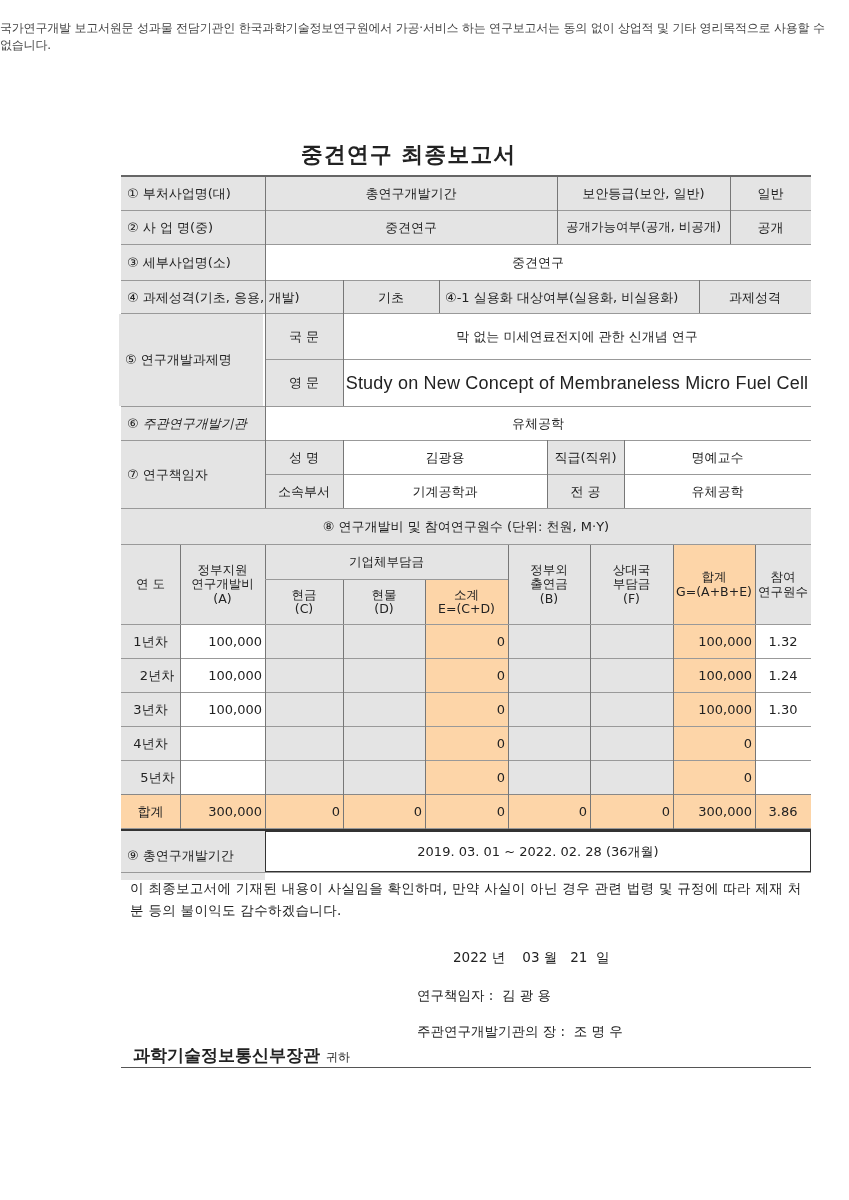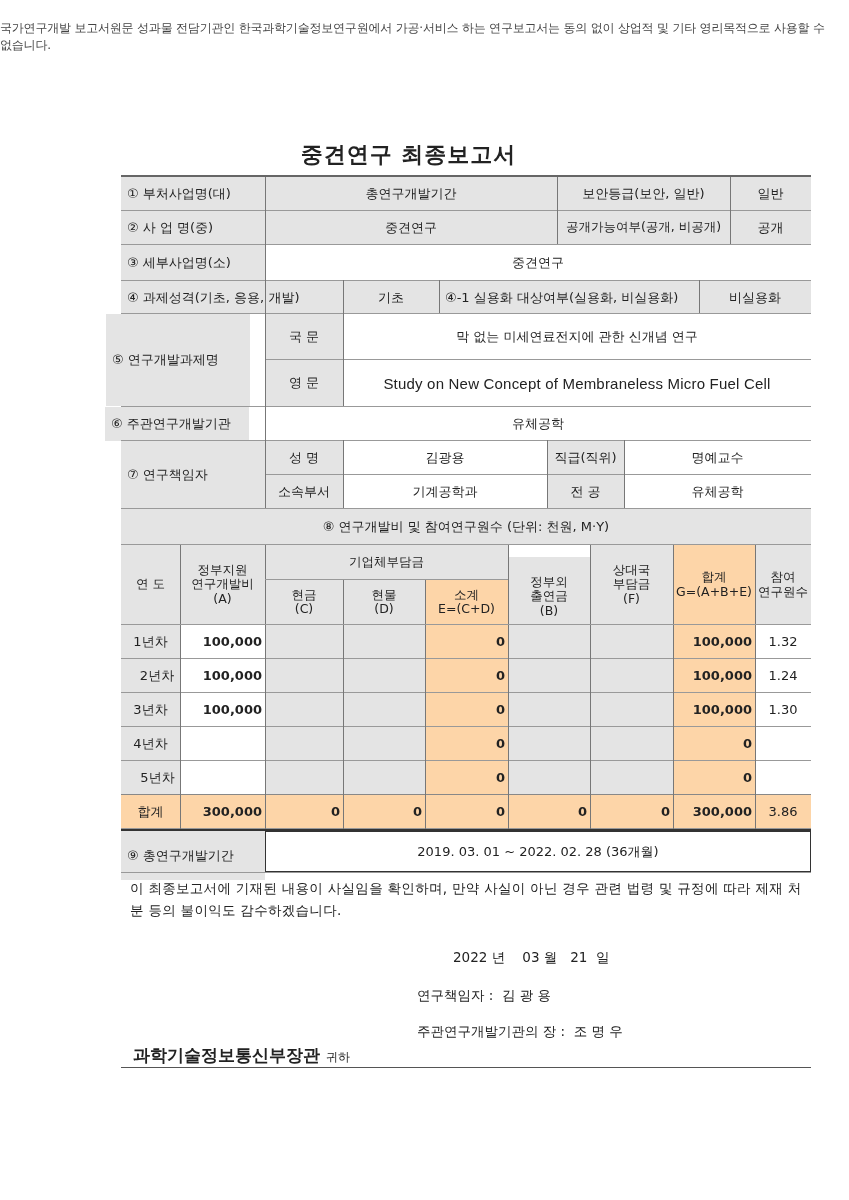--- a/index.html
+++ b/index.html
@@ -5,21 +5,21 @@
   html, body { margin:0; padding:0; background:#fff; }
   body { width:849px; height:1200px; position:relative; font-family:"DejaVu Sans", sans-serif; color:#222; overflow:hidden; }
   .notice { position:absolute; top:20px; right:20px; font-size:12px; color:#444; letter-spacing:-0.2px; }
   .title { position:absolute; top:140px; left:0; width:849px; text-align:center; font-size:22px; font-weight:bold; letter-spacing:1px; }
   .title span { display:inline-block; margin-left:-32px; }
   .abs { position:absolute; box-sizing:border-box; display:flex; align-items:center; justify-content:center; font-size:13px; }
   .g { background:#e4e4e4; }
   .w { background:#fff; }
   .o { background:#fdd5a8; }
   .l { justify-content:flex-start; padding-left:6px; }
-  .r { justify-content:flex-end; padding-right:3px;font-weight:bold; }
+  .r { justify-content:flex-end; padding-right:3px; }
   .hl { position:absolute; height:1px; background:#999; }
   .vl { position:absolute; width:1px; background:#777; }
   .hd { flex-direction:column; text-align:center; line-height:1.15; font-size:12.5px; }
   .stmt { position:absolute; left:130px; top:877px; width:680px; font-size:13.5px; line-height:22px; letter-spacing:0.3px; }
   .sig { position:absolute; font-size:13.5px; }
   .minister { position:absolute; left:133px; top:1044px; font-size:17px; font-weight:bold; }
   .minister small { font-size:12px; font-weight:normal; margin-left:6px; }
   .baseline { position:absolute; left:121px; top:1067px; width:690px; height:1px; background:#555; }
 </style>
 </head>
@@ -39,29 +39,29 @@
 <div class="abs g" style="left:265px;top:211px;width:292px;height:33px;">중견연구</div>
 <div class="abs g" style="left:557px;top:211px;width:173px;height:33px;font-size:12.5px;">공개가능여부(공개, 비공개)</div>
 <div class="abs g" style="left:730px;top:211px;width:81px;height:33px;">공개</div>
 
 <div class="abs g l" style="left:121px;top:245px;width:144px;height:35px;">③ 세부사업명(소)</div>
 <div class="abs w" style="left:265px;top:245px;width:546px;height:35px;">중견연구</div>
 
 <div class="abs g l" style="left:121px;top:281px;width:222px;height:33px;">④ 과제성격(기초, 응용, 개발)</div>
 <div class="abs g" style="left:343px;top:281px;width:96px;height:33px;">기초</div>
 <div class="abs g l" style="left:439px;top:281px;width:260px;height:33px;">④-1 실용화 대상여부(실용화, 비실용화)</div>
-<div class="abs g" style="left:699px;top:281px;width:112px;height:33px;">비실용화</div>
-
-<div class="abs g l" style="left:106px;top:314px;width:144px;height:92px;">⑤ 연구개발과제명</div>
+<div class="abs g" style="left:699px;top:281px;width:112px;height:33px;">과제성격</div>
+
+<div class="abs g l" style="left:119px;top:314px;width:144px;height:92px;">⑤ 연구개발과제명</div>
 <div class="abs g" style="left:265px;top:314px;width:78px;height:45px;">국 문</div>
 <div class="abs w" style="left:343px;top:314px;width:468px;height:45px;">막 없는 미세연료전지에 관한 신개념 연구</div>
 <div class="abs g" style="left:265px;top:360px;width:78px;height:46px;">영 문</div>
-<div class="abs w" style="left:343px;top:360px;width:468px;height:46px;font-family:'Liberation Sans Narrow','Liberation Sans',sans-serif;font-size:15px;letter-spacing:0.2px;">Study on New Concept of Membraneless Micro Fuel Cell</div>
-
-<div class="abs g l" style="left:105px;top:407px;width:144px;height:34px;">⑥ 주관연구개발기관</div>
+<div class="abs w" style="left:343px;top:360px;width:468px;height:46px;font-family:'Liberation Sans Narrow','Liberation Sans',sans-serif;font-size:18px;letter-spacing:0.2px;">Study on New Concept of Membraneless Micro Fuel Cell</div>
+
+<div class="abs g l" style="left:121px;top:407px;width:144px;height:34px;font-style:italic;">⑥ 주관연구개발기관</div>
 <div class="abs w" style="left:265px;top:407px;width:546px;height:34px;">유체공학</div>
 
 <div class="abs g l" style="left:121px;top:441px;width:144px;height:67px;">⑦ 연구책임자</div>
 <div class="abs g" style="left:265px;top:441px;width:78px;height:33px;">성 명</div>
 <div class="abs w" style="left:343px;top:441px;width:204px;height:33px;">김광용</div>
 <div class="abs g" style="left:547px;top:441px;width:77px;height:33px;">직급(직위)</div>
 <div class="abs w" style="left:624px;top:441px;width:187px;height:33px;">명예교수</div>
 <div class="abs g" style="left:265px;top:475px;width:78px;height:33px;">소속부서</div>
 <div class="abs w" style="left:343px;top:475px;width:204px;height:33px;">기계공학과</div>
 <div class="abs g" style="left:547px;top:475px;width:77px;height:33px;">전 공</div>
@@ -73,21 +73,21 @@
 <div class="abs g hd" style="left:180px;top:545px;width:85px;height:79px;white-space:pre-line;">정부지원
 연구개발비
 (A)</div>
 <div class="abs g hd" style="left:265px;top:545px;width:243px;height:34px;">기업체부담금</div>
 <div class="abs g hd" style="left:265px;top:580px;width:78px;height:44px;white-space:pre-line;">현금
 (C)</div>
 <div class="abs g hd" style="left:343px;top:580px;width:82px;height:44px;white-space:pre-line;">현물
 (D)</div>
 <div class="abs o hd" style="left:425px;top:580px;width:83px;height:44px;white-space:pre-line;">소계
 E=(C+D)</div>
-<div class="abs g hd" style="left:508px;top:557px;width:82px;height:79px;white-space:pre-line;justify-content:flex-start;padding-top:18px;">정부외
+<div class="abs g hd" style="left:508px;top:545px;width:82px;height:79px;white-space:pre-line;justify-content:flex-start;padding-top:18px;">정부외
 출연금
 (B)</div>
 <div class="abs g hd" style="left:590px;top:545px;width:83px;height:79px;white-space:pre-line;justify-content:flex-start;padding-top:18px;">상대국
 부담금
 (F)</div>
 <div class="abs o hd" style="left:673px;top:545px;width:82px;height:79px;white-space:pre-line;">합계
 G=(A+B+E)</div>
 <div class="abs g hd" style="left:755px;top:545px;width:56px;height:79px;white-space:pre-line;">참여
 연구원수</div>
 

